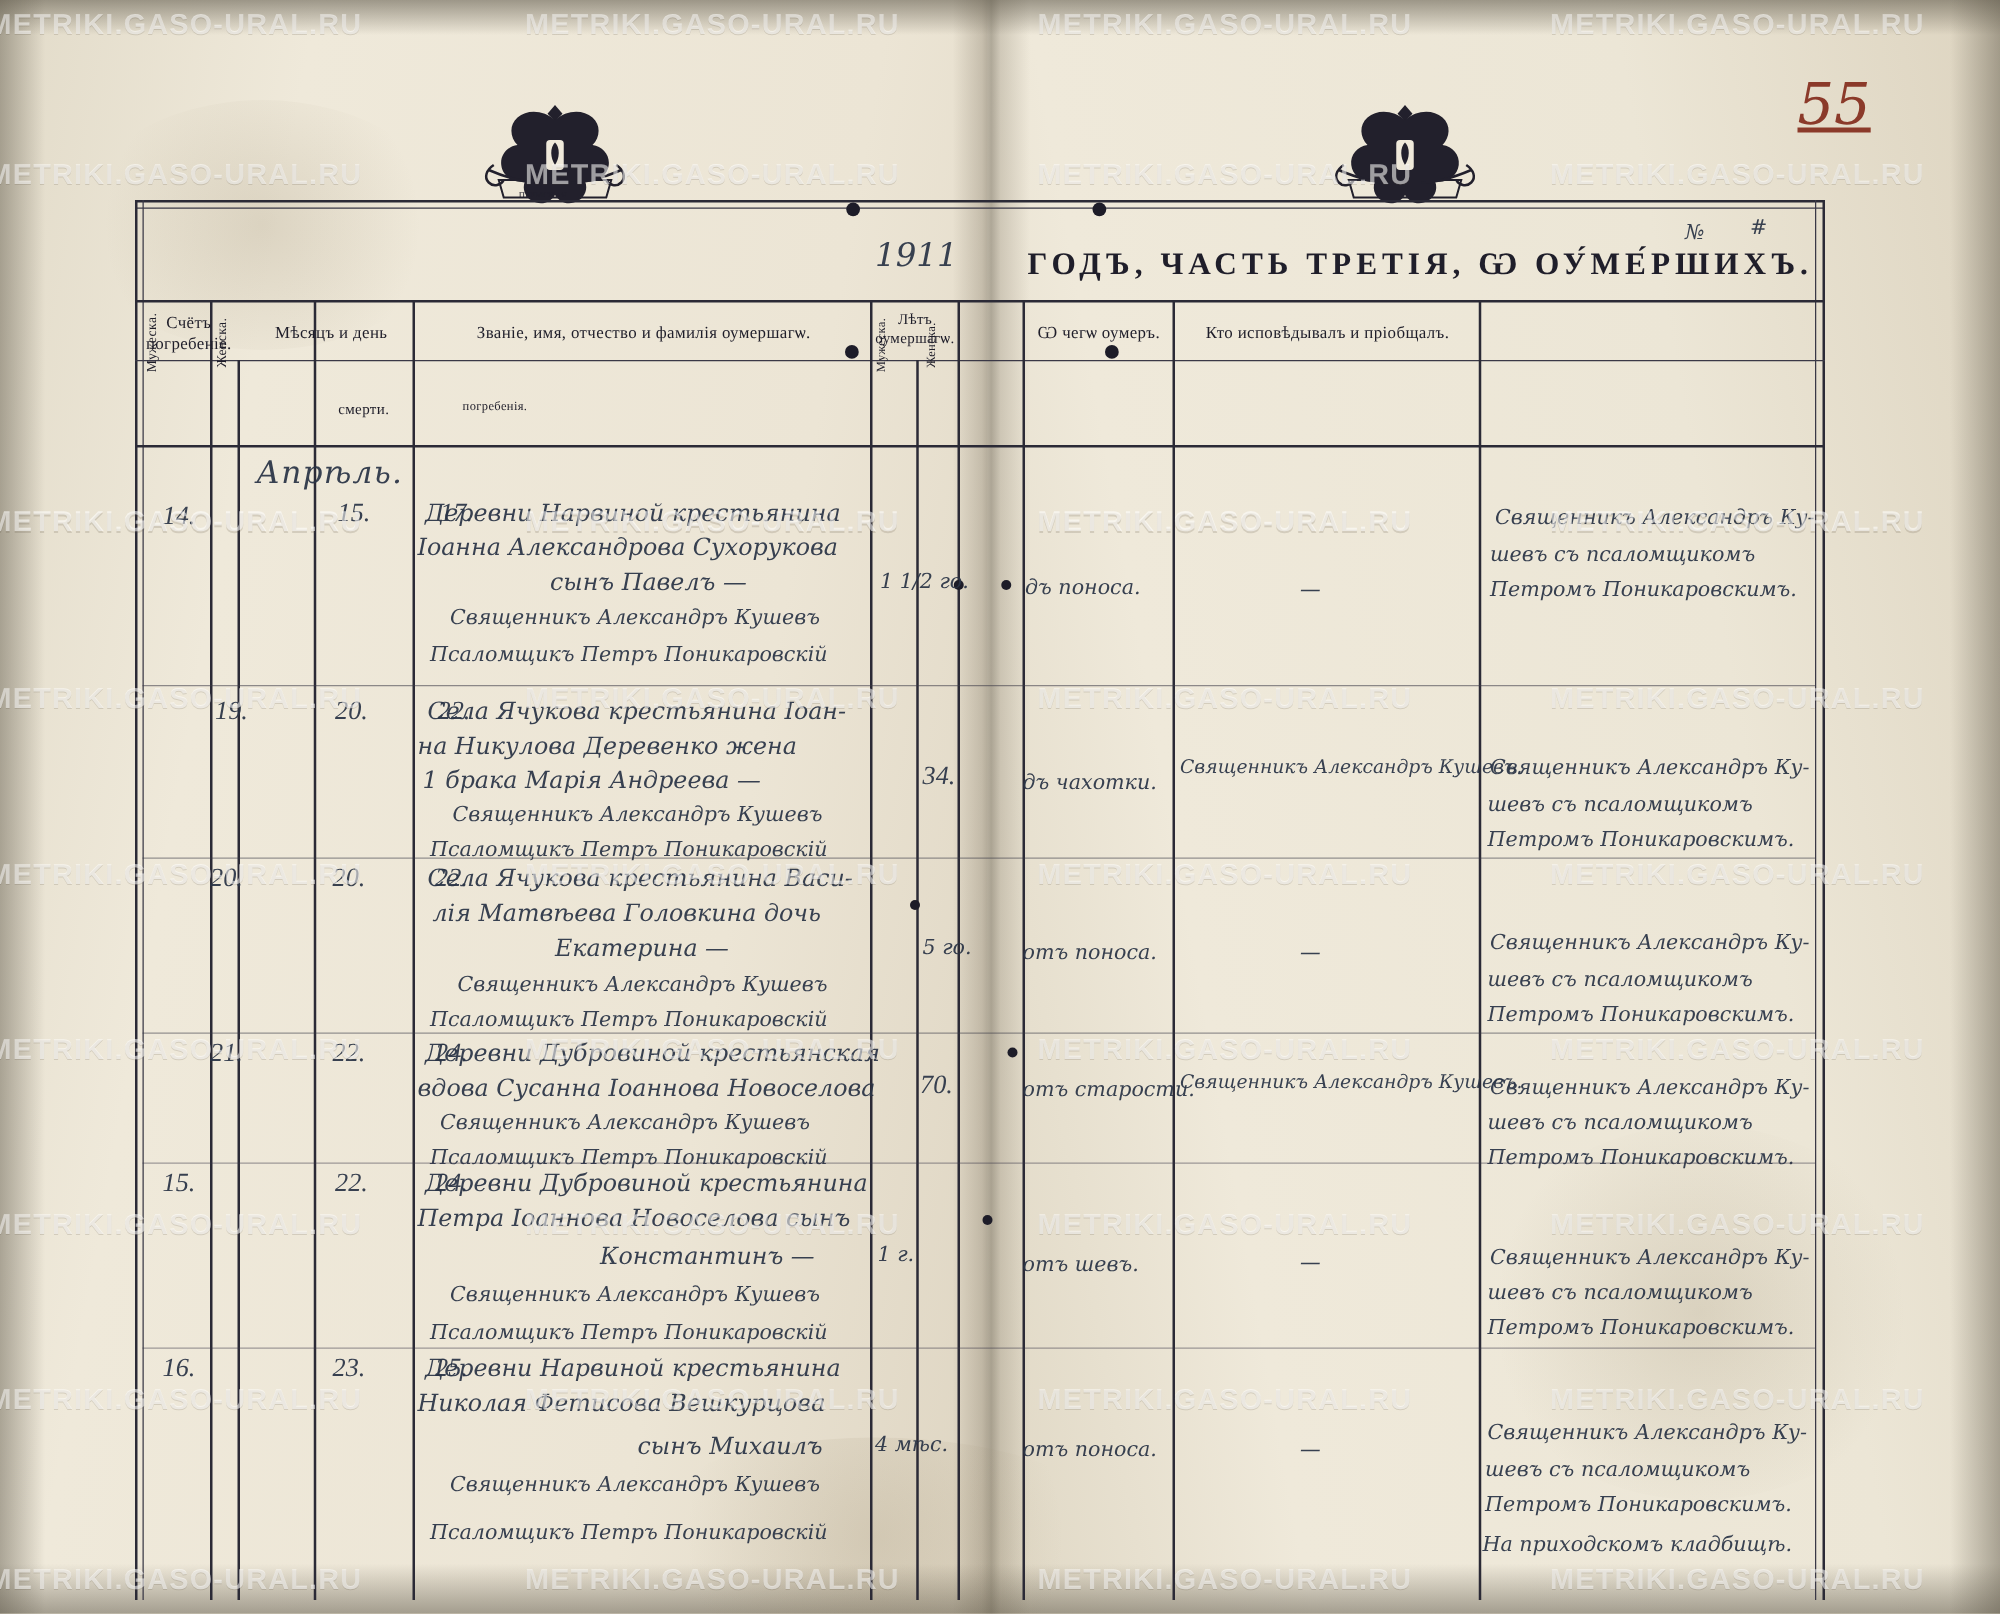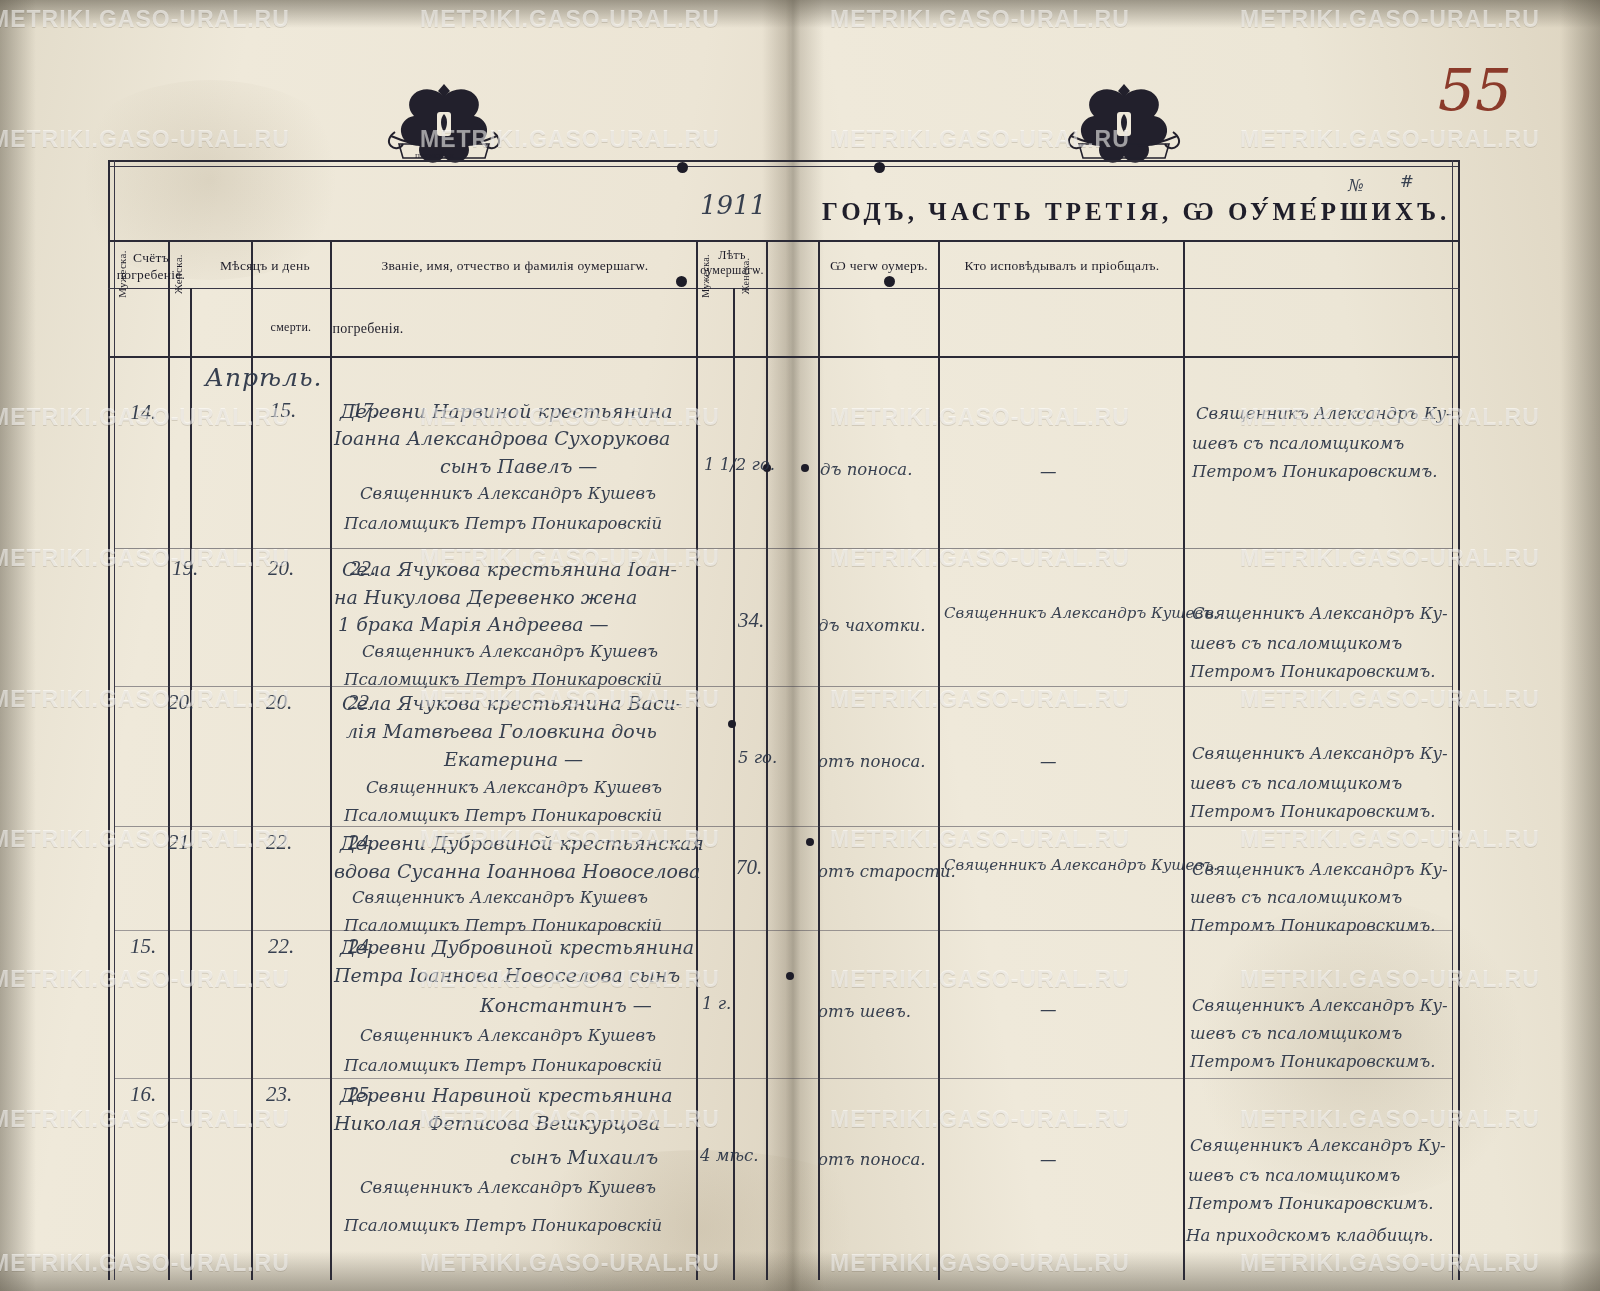--- a/index.html
+++ b/index.html
@@ -115,21 +115,22 @@
   }
   .hw.sm { font-size: 16.5px; }
   .hw.num { font-family: "Liberation Serif", serif; font-style: italic; font-size: 21px; }
   .hw.month { font-size: 25px; letter-spacing: 1px; }
   .hw.year { font-size: 26px; }
   .folio {
     position: absolute;
     color: #8b3a2a;
     font-family: "DejaVu Serif", serif;
     font-style: italic;
-    font-size: 58px;
+    font-size: 46px;
+    text-decoration: underline;
   }
 
   
   .crest { position: absolute; }
   .crest svg { display: block; }
 
   .dot {
     position: absolute;
     width: 11px; height: 11px;
     background: #1d1c28;
@@ -231,21 +232,21 @@
   <div class="dot sm" style="left:801px; top:464px;"></div>
   <div class="dot sm" style="left:728px; top:720px;"></div>
   <div class="dot sm" style="left:806px; top:838px;"></div>
   <div class="dot sm" style="left:786px; top:972px;"></div>
 
   <div class="printed colhead" style="left:112px; top:250px; width:78px;">Счётъ погребеніе.</div>
   <div class="printed colhead" style="left:116px; top:300px; width:52px; transform: rotate(-90deg); transform-origin: left top; font-size:11px;">Мужеска.</div>
   <div class="printed colhead" style="left:172px; top:300px; width:52px; transform: rotate(-90deg); transform-origin: left top; font-size:11px;">Женска.</div>
   <div class="printed colhead" style="left:212px; top:258px; width:106px;">Мѣсяцъ и день</div>
   <div class="printed colhead" style="left:256px; top:320px; width:70px; font-size:12px;">смерти.</div>
-  <div class="printed colhead" style="left:322px; top:320px; width:92px; font-size:14px;">погребенія.</div>
+  <div class="printed colhead" style="left:350px; top:320px; width:92px; font-size:10px;">погребенія.</div>
   <div class="printed colhead" style="left:340px; top:258px; width:350px;">Званіе, имя, отчество и фамилія оумершагѡ.</div>
   <div class="printed colhead" style="left:700px; top:248px; width:64px; font-size:12px;">Лѣтъ оумершагѡ.</div>
   <div class="printed colhead" style="left:700px; top:300px; width:48px; transform: rotate(-90deg); transform-origin: left top; font-size:10px;">Мужеска.</div>
   <div class="printed colhead" style="left:740px; top:300px; width:48px; transform: rotate(-90deg); transform-origin: left top; font-size:10px;">Женска.</div>
   <div class="printed colhead" style="left:822px; top:258px; width:114px;">Ѡ чегѡ оумеръ.</div>
   <div class="printed colhead" style="left:944px; top:258px; width:236px;">Кто исповѣдывалъ и пріобщалъ.</div>
 
   <div class="hw sm" style="left:1348px; top:176px;">№</div>
   <div class="hw sm" style="left:1400px; top:172px;">#</div>
 

